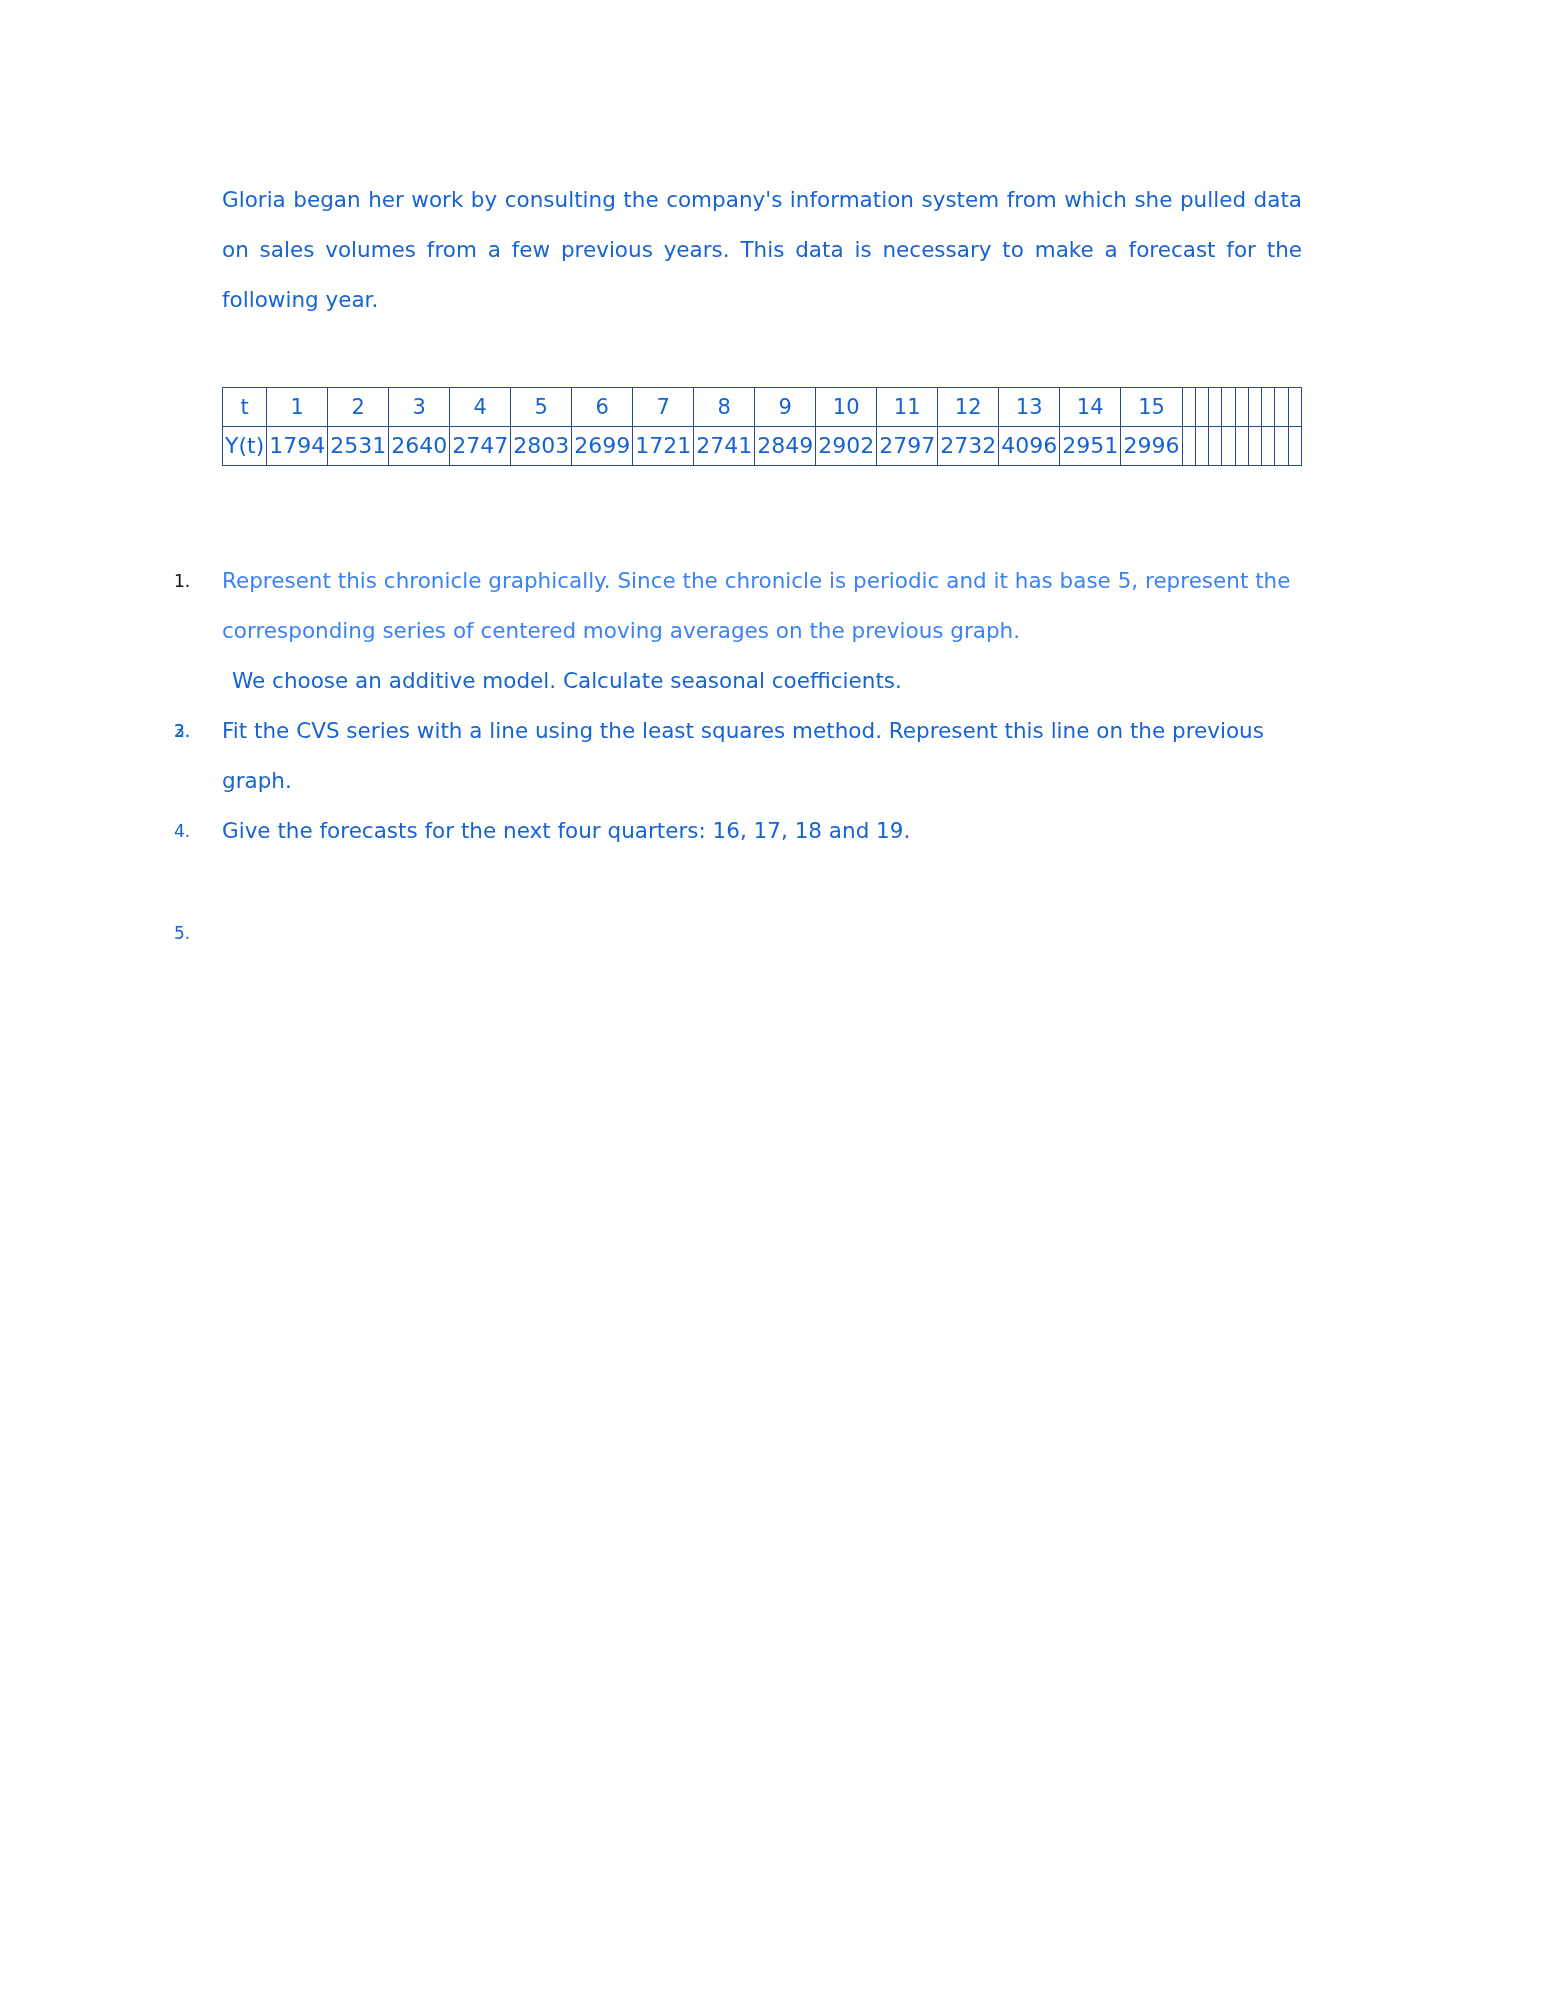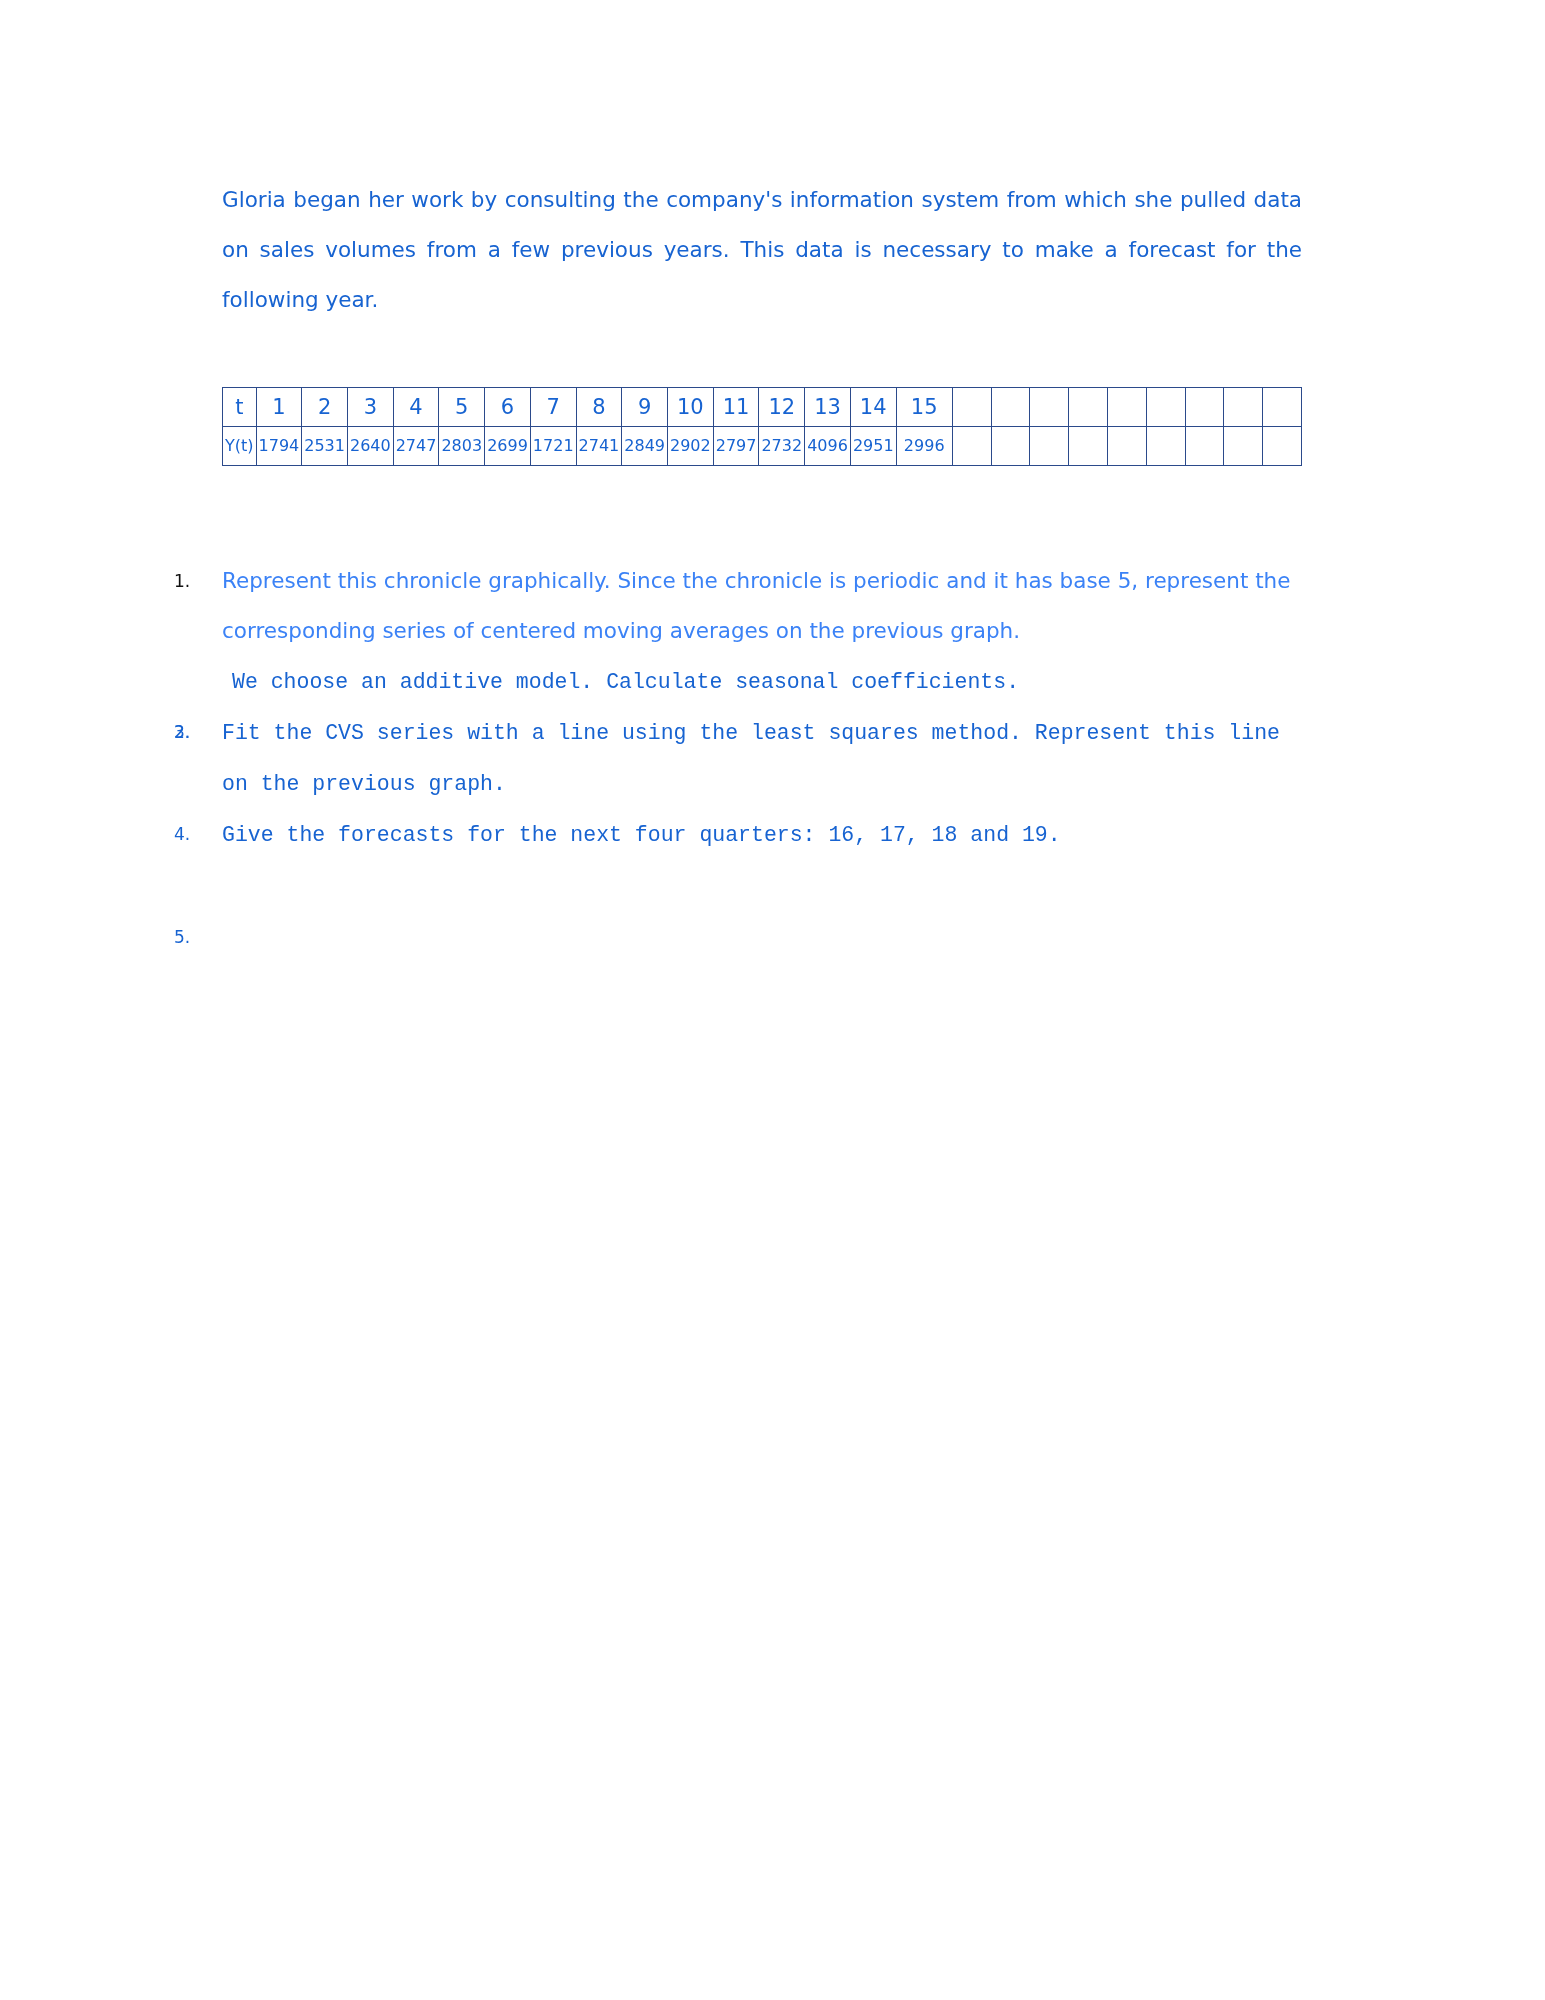--- a/index.html
+++ b/index.html
@@ -58,21 +58,21 @@
     line-height: 1;
   }
   td.lbl { width: 12px; text-align: left; padding-left: 1px; border-right: none;}
   td.c-narrow { width: 26px; border-left: none; border-right: none;}
   td.c-mid { width: 34px; }
   td.c-wide { width: 60px; }
   td.empty { width: 62px; }
 
   
   .row-head td { font-size: 21px; }
-  .row-vals td { font-size: 16px; }
+  .row-vals td { font-size: 22px; }
 
   
   .qlist {
     margin-top: 90px;
     position: relative;
   }
   .qitem {
     position: relative;
     color: #1763d1;
     font-size: 21.5px;
@@ -84,21 +84,20 @@
     font-size: 17px;
     color: #111111;
   }
   .qnum.blue { color: #1763d1; }
   .qtext-dark {
     color: #3b82f6;
     text-align: justify;
   }
   .qtext {
     text-align: justify;
-    font-family: Liberation Mono, monospace;
   }
   .indent-a { margin-left: 10px; }
 </style>
 </head>
 <body>
 
 <div class="page">
   <div class="content">
 
     <p class="para">Gloria began her work by consulting the company's information system from which she pulled data on sales volumes from a few previous years. This data is necessary to make a forecast for the following year.</p>

